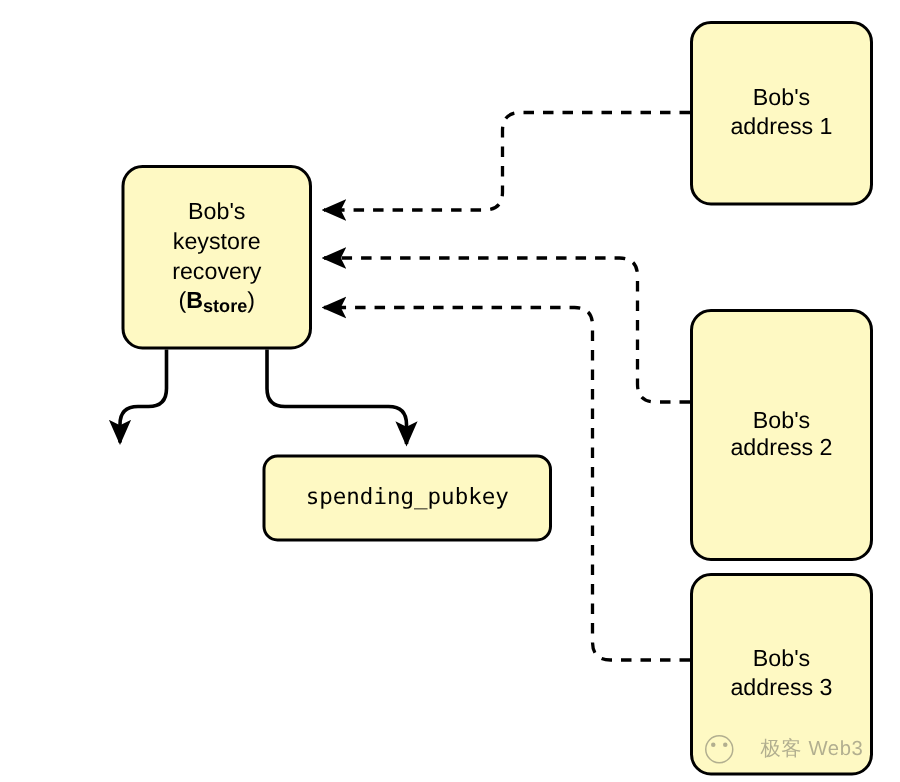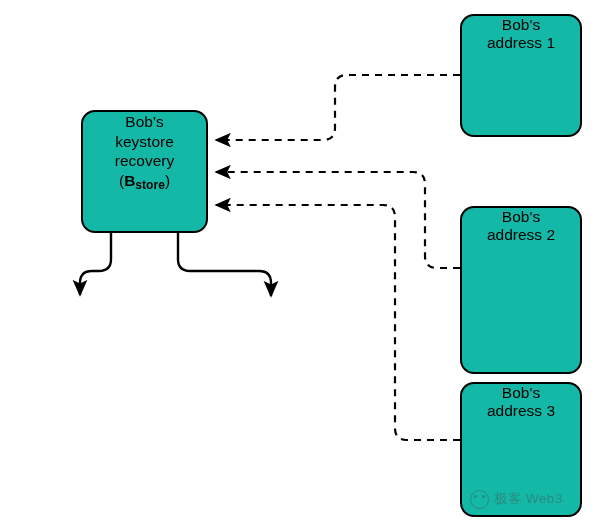--- a/index.html
+++ b/index.html
@@ -19,24 +19,25 @@
     position: absolute;
     left: 0;
     top: 0;
     width: 600px;
     height: 521px;
     pointer-events: none;
   }
   .node {
     position: absolute;
     box-sizing: border-box;
-    background: #14b8a6;
+    background: #fef9c3;
     border: 2px solid #000000;
     border-radius: 14px;
     display: flex;
+    align-items: center;
     justify-content: center;
     text-align: center;
     color: #000000;
   }
   .node-label {
     display: block;
     line-height: 1.18;
     white-space: pre-line;
     padding: 0 4px;
   }
@@ -99,21 +100,21 @@
     font-size: 15.5px;
   }
   #watermark {
     position: absolute;
     left: 470px;
     top: 487px;
     width: 112px;
     height: 24px;
     display: flex;
     align-items: center;
-    gap: 5px;
+    gap: 18px;
     opacity: 0.42;
     pointer-events: none;
   }
   #watermark .wm-logo {
     width: 17px;
     height: 17px;
     border-radius: 50%;
     border: 1.4px solid #4a4a4a;
     position: relative;
     flex: none;
@@ -161,20 +162,23 @@
     <path d="M 460 268 L 437 268 Q 425 268 425 256 L 425 184 Q 425 172 413 172 L 216 172" fill="none" stroke="#000000" stroke-width="2.2" stroke-dasharray="7 6" marker-end="url(#arrow-dashed)"></path>
 
     <path d="M 460 440 L 407 440 Q 395 440 395 428 L 395 217 Q 395 205 383 205 L 216 205" fill="none" stroke="#000000" stroke-width="2.2" stroke-dasharray="7 6" marker-end="url(#arrow-dashed)"></path>
   </svg>
 
   <div class="node" id="node-keystore">
     <span class="node-label"><span>Bob's</span><br><span>keystore</span><br><span>recovery</span><br><span class="sub-wrap"><span>(</span><b>B</b><sub>store</sub><span>)</span></span></span>
   </div>
 
 
+  <div class="node" id="node-pubkey">
+    <span class="node-label">spending_pubkey</span>
+  </div>
 
   <div class="node" id="node-addr1">
     <span class="node-label">Bob's
 address 1</span>
   </div>
 
   <div class="node" id="node-addr2">
     <span class="node-label">Bob's
 address 2</span>
   </div>

